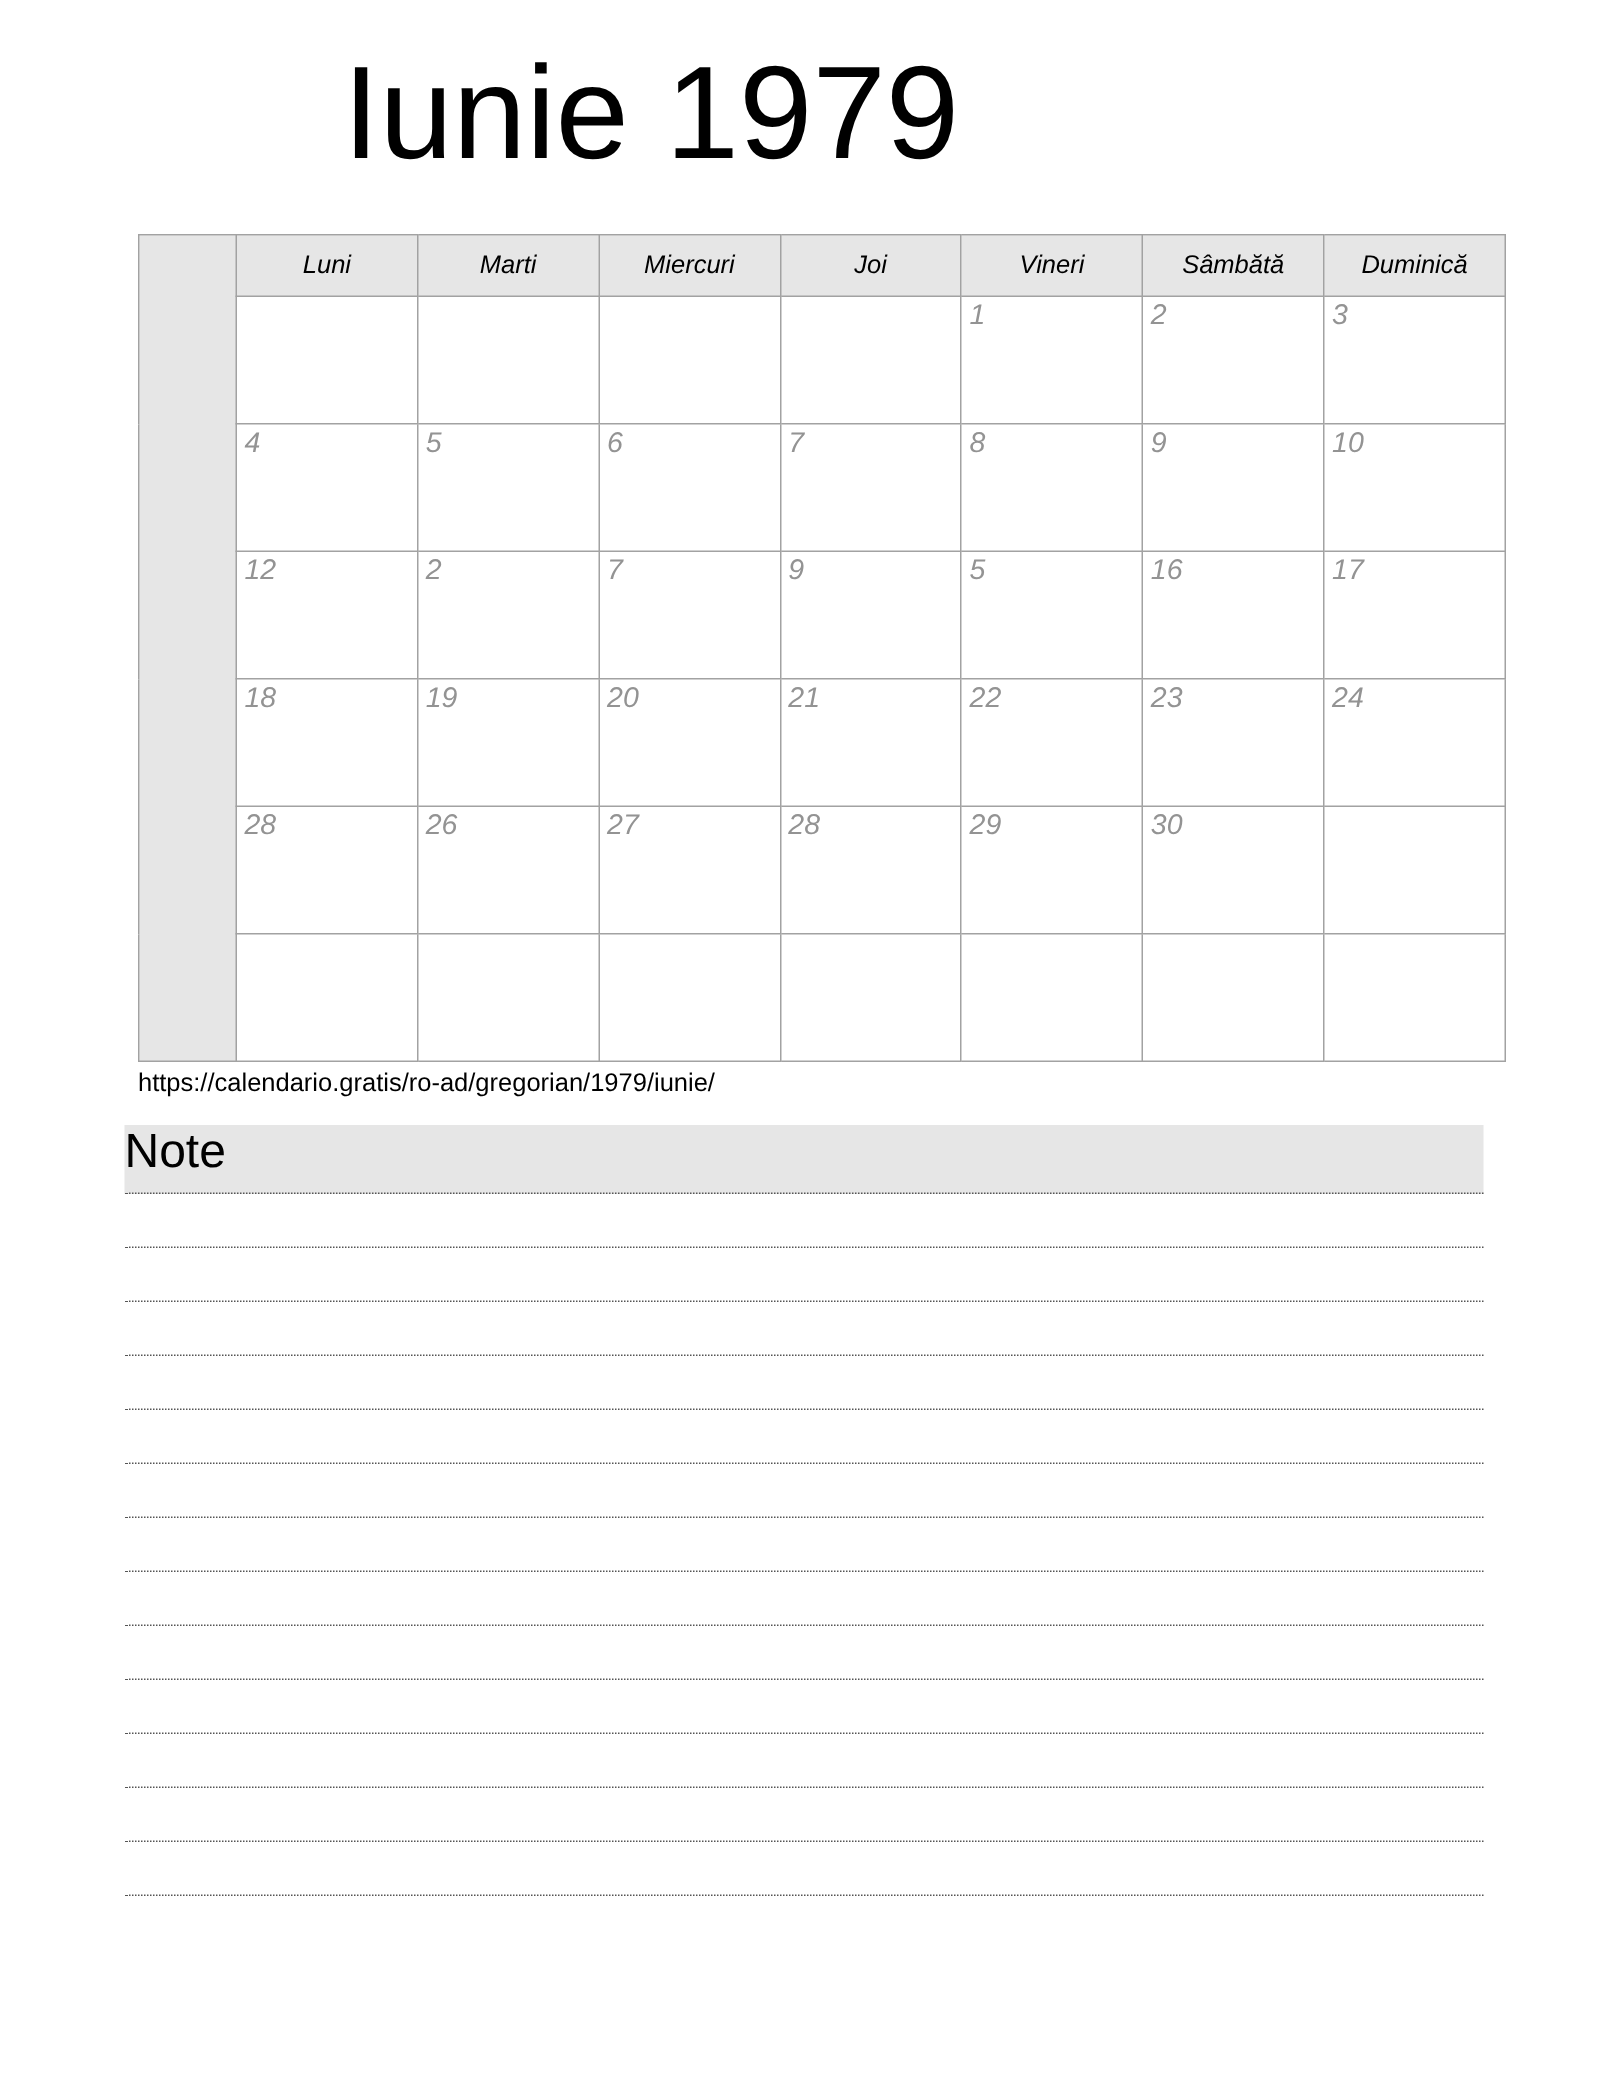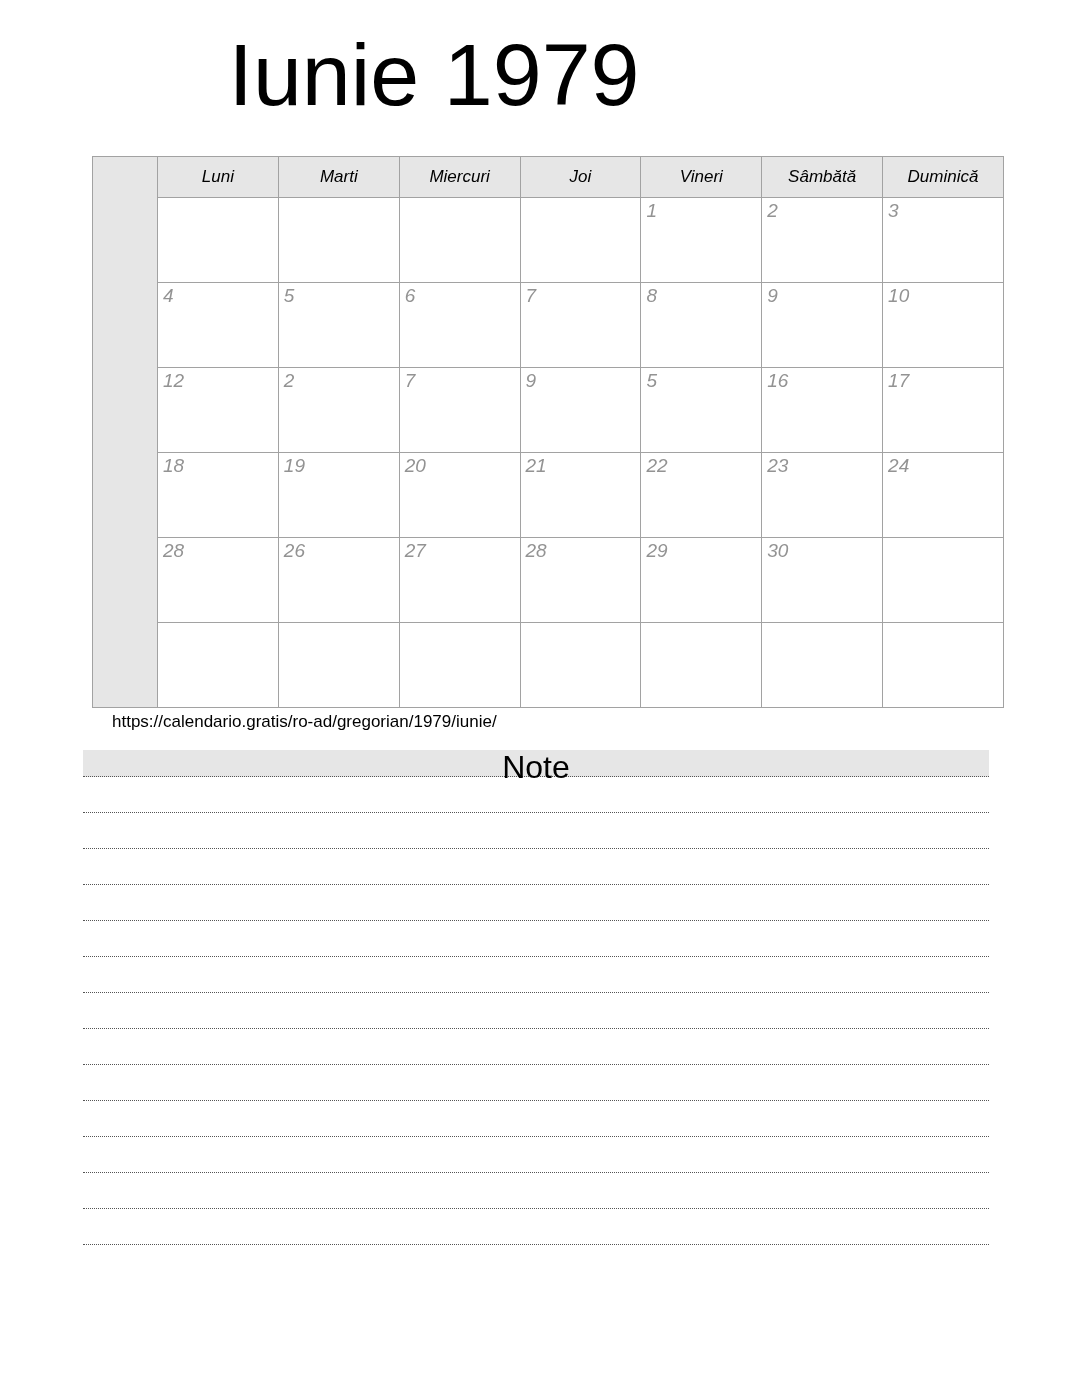--- a/index.html
+++ b/index.html
@@ -75,33 +75,31 @@
     padding: 3px 0 0 5px;
     line-height: 1.1;
   }
   .source-url {
     position: absolute;
     top: 712px;
     left: 92px;
     font-size: 17px;
     color: var(--text);
     white-space: nowrap;
-    margin-left: 20px;
   }
   .note-section {
     position: absolute;
     top: 750px;
     left: 83px;
     width: 906px;
   }
   .note-header {
-    height: 27px;
+    height: 46px;
     background: var(--header-bg);
     border-bottom: 1px dotted var(--dot-line);
-    text-align: center;
     line-height: 35px;
   }
   .note-header span {
     font-size: 32px;
     color: var(--text);
   }
   .note-line {
     height: 36px;
     border-bottom: 1px dotted var(--dot-line);
   }

